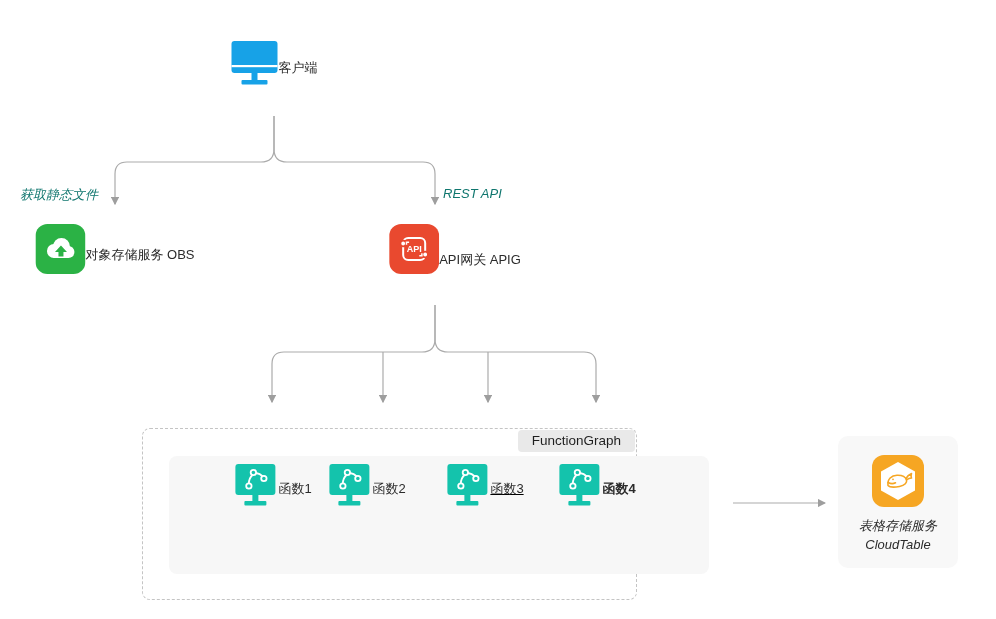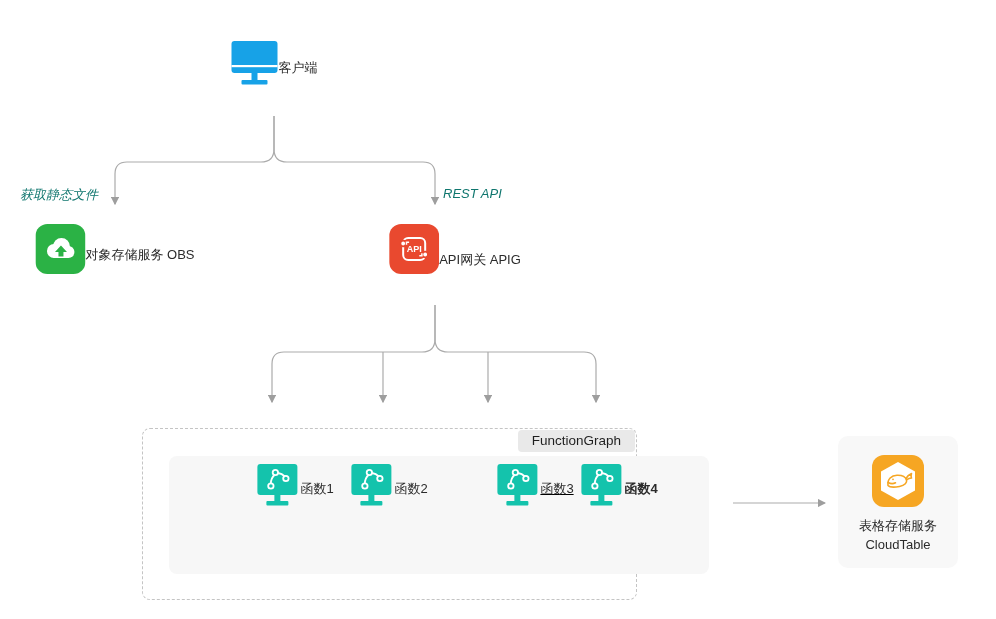--- a/index.html
+++ b/index.html
@@ -29,26 +29,26 @@
   }
   .fg-tab{
     position:absolute;top:1px;right:1px;height:22px;line-height:22px;
     background:#e9e9e9;border-radius:4px;padding:0 14px;
     font-size:13.5px;color:#1f1f1f;white-space:nowrap;
   }
   .fg-inner{
     position:absolute;left:26px;top:27px;width:540px;height:118px;
     background:#f7f7f7;border-radius:8px;
   }
-  .fn-node{top:463px;margin-left:22px;}
+  .fn-node{top:463px;}
   .fn-node .node-label{margin-top:6px;}
   .ct-card{
     position:absolute;left:838px;top:436px;width:120px;height:132px;
     background:#f8f8f8;border-radius:10px;z-index:1;
-    display:flex;flex-direction:column;align-items:center;padding-top:19px;box-sizing:border-box;
+    display:flex;flex-direction:column;align-items:center;padding-top:19px;box-sizing:border-box;font-style:italic;
   }
   .ct-label{margin-top:9px;font-size:13px;line-height:19px;color:#2b2b2b;text-align:center;}
 </style>
 </head>
 <body>
 
 <svg id="connector-layer" width="996" height="619">
   <defs>
     <marker id="arrow" markerWidth="7" markerHeight="7" refX="6" refY="3.5" orient="auto">
       <path d="M0,0 L7,3.5 L0,7 Z" fill="#9e9e9e"></path>
@@ -133,21 +133,21 @@
     <g stroke="#ffffff" stroke-width="1.8" fill="none">
       <circle cx="16.5" cy="23" r="2.7"></circle>
       <circle cx="21" cy="9.5" r="2.7"></circle>
       <circle cx="31.5" cy="15.5" r="2.7"></circle>
       <path d="M16.5,20.3 C16.5,15.5 18.5,13.5 20,12"></path>
       <path d="M23.7,10 C27.5,10.5 29.5,12.5 30.5,13.5"></path>
     </g>
   </svg>
   <div class="node-label">函数2</div>
 </div>
-<div class="node fn-node" style="left:512px;text-decoration:underline;">
+<div class="node fn-node" style="left:484px;text-decoration:underline;">
   <svg width="46" height="46" viewBox="0 0 46 46">
     <rect class="c-teal" x="3" y="1" width="40" height="31" rx="3"></rect>
     <rect class="c-teal" x="20" y="32" width="6" height="6"></rect>
     <rect class="c-teal" x="12" y="38" width="22" height="4.5" rx="1"></rect>
     <g stroke="#ffffff" stroke-width="1.8" fill="none">
       <circle cx="16.5" cy="23" r="2.7"></circle>
       <circle cx="21" cy="9.5" r="2.7"></circle>
       <circle cx="31.5" cy="15.5" r="2.7"></circle>
       <path d="M16.5,20.3 C16.5,15.5 18.5,13.5 20,12"></path>
       <path d="M23.7,10 C27.5,10.5 29.5,12.5 30.5,13.5"></path>

